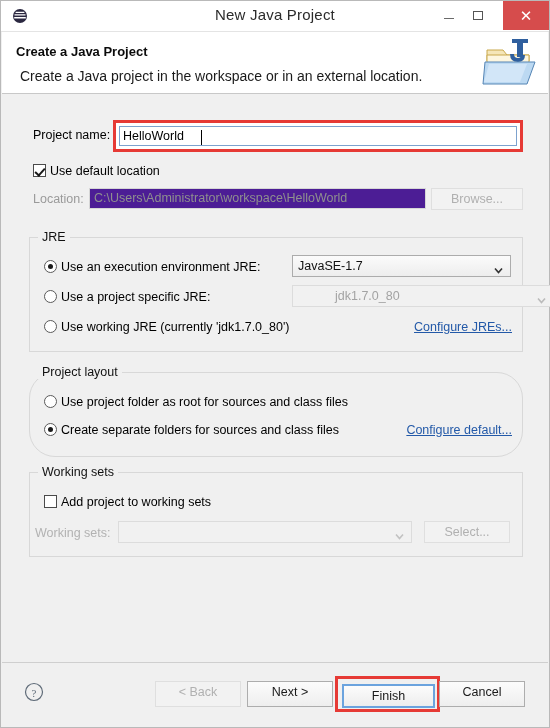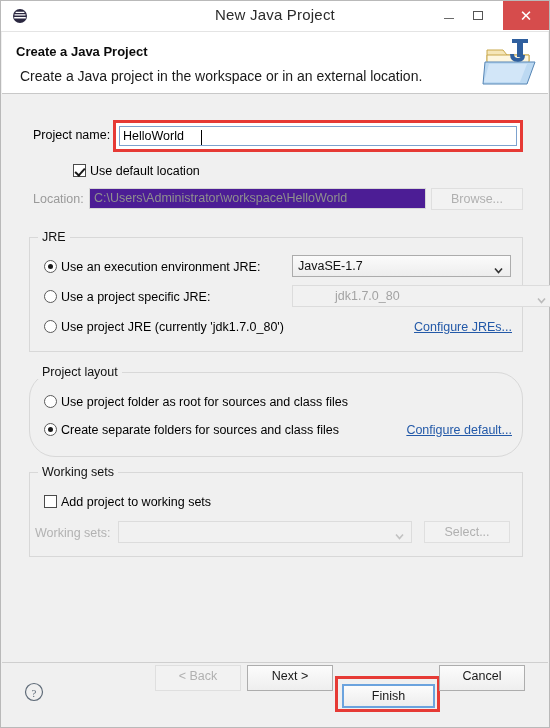--- a/index.html
+++ b/index.html
@@ -149,21 +149,21 @@
   #caret {
     position: absolute;
     left: 85px;
     top: 7px;
     width: 1px;
     height: 15px;
     background: #000;
   }
 
   
-  #row-defaultloc { position: absolute; left: 32px; top: 70px; margin-left: 40px; }
+  #row-defaultloc { position: absolute; left: 32px; top: 70px; }
   .cb-box {
     display: inline-block;
     width: 13px; height: 13px;
     border: 1px solid #4a4a4a;
     background: #ffffff;
     box-sizing: border-box;
     vertical-align: -2px;
     position: relative;
   }
   .cb-box.checked::after {
@@ -310,21 +310,21 @@
   }
   #help-icon {
     position: absolute;
     left: 22px;
     top: 19px;
     width: 20px;
     height: 20px;
   }
   .barbtn {
     position: absolute;
-    top: 2px;
+    top: 18px;
     width: 86px;
     height: 26px;
   }
   #btn-back  { left: 153px; }
   #btn-next  { left: 245px; }
   #btn-cancel{ left: 437px; }
   #finish-highlight {
     position: absolute;
     left: 333px;
     top: 13px;
@@ -431,21 +431,21 @@
       <div class="sel disabled" style="left:262px; top:47px; width:262px;padding-left:42px;">
         <span>jdk1.7.0_80</span>
         <span class="chev">
           <svg width="9" height="9" viewBox="0 0 9 9">
               <path d="M1 2.5 L4.5 6.5 L8 2.5" fill="none" stroke="#bbb" stroke-width="1.6"></path>
             </svg>
         </span>
       </div>
 
       <div class="radio-row" style="top:82px;">
-        <span class="rb"></span><span class="rb-label">Use project JRE (currently 'jdk1.7.0_80')</span>
+        <span class="rb"></span><span class="rb-label">Use working JRE (currently 'jdk1.7.0_80')</span>
       </div>
       <span class="link" style="right:10px; top:82px;">Configure JREs...</span>
     </div>
 
     <div class="group" id="group-layout">
       <span class="group-title">Project layout</span>
 
       <div class="radio-row" style="top:22px;">
         <span class="rb"></span><span class="rb-label">Use project folder as root for sources and class files</span>
       </div>

